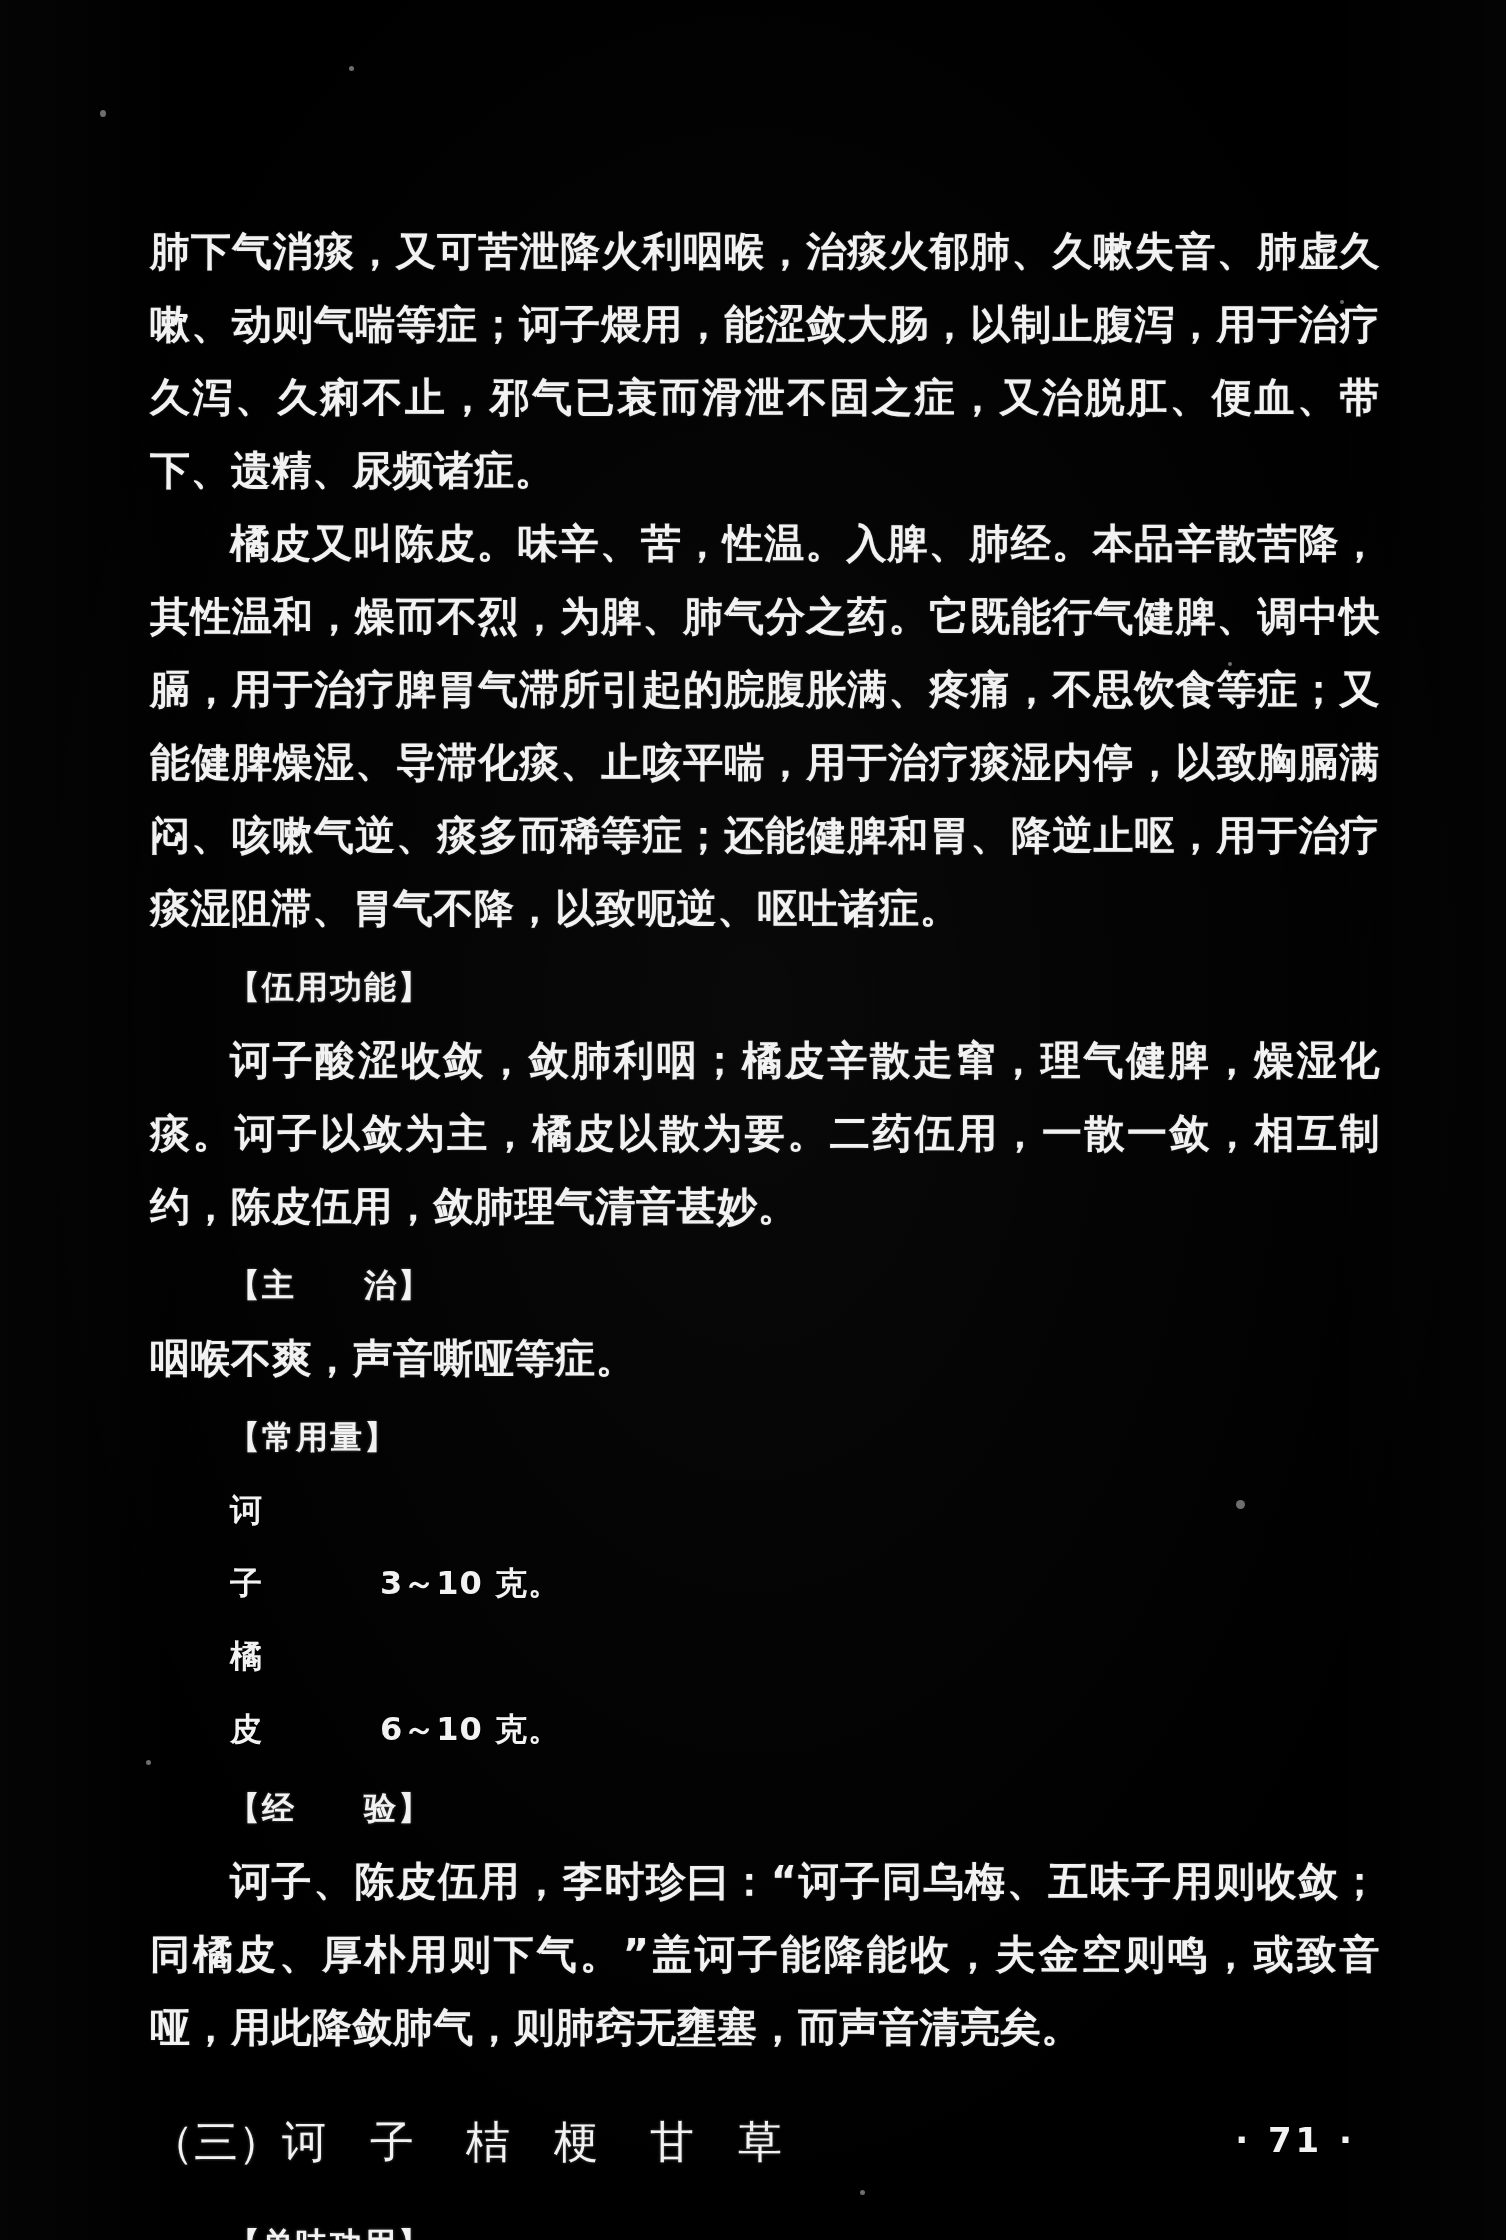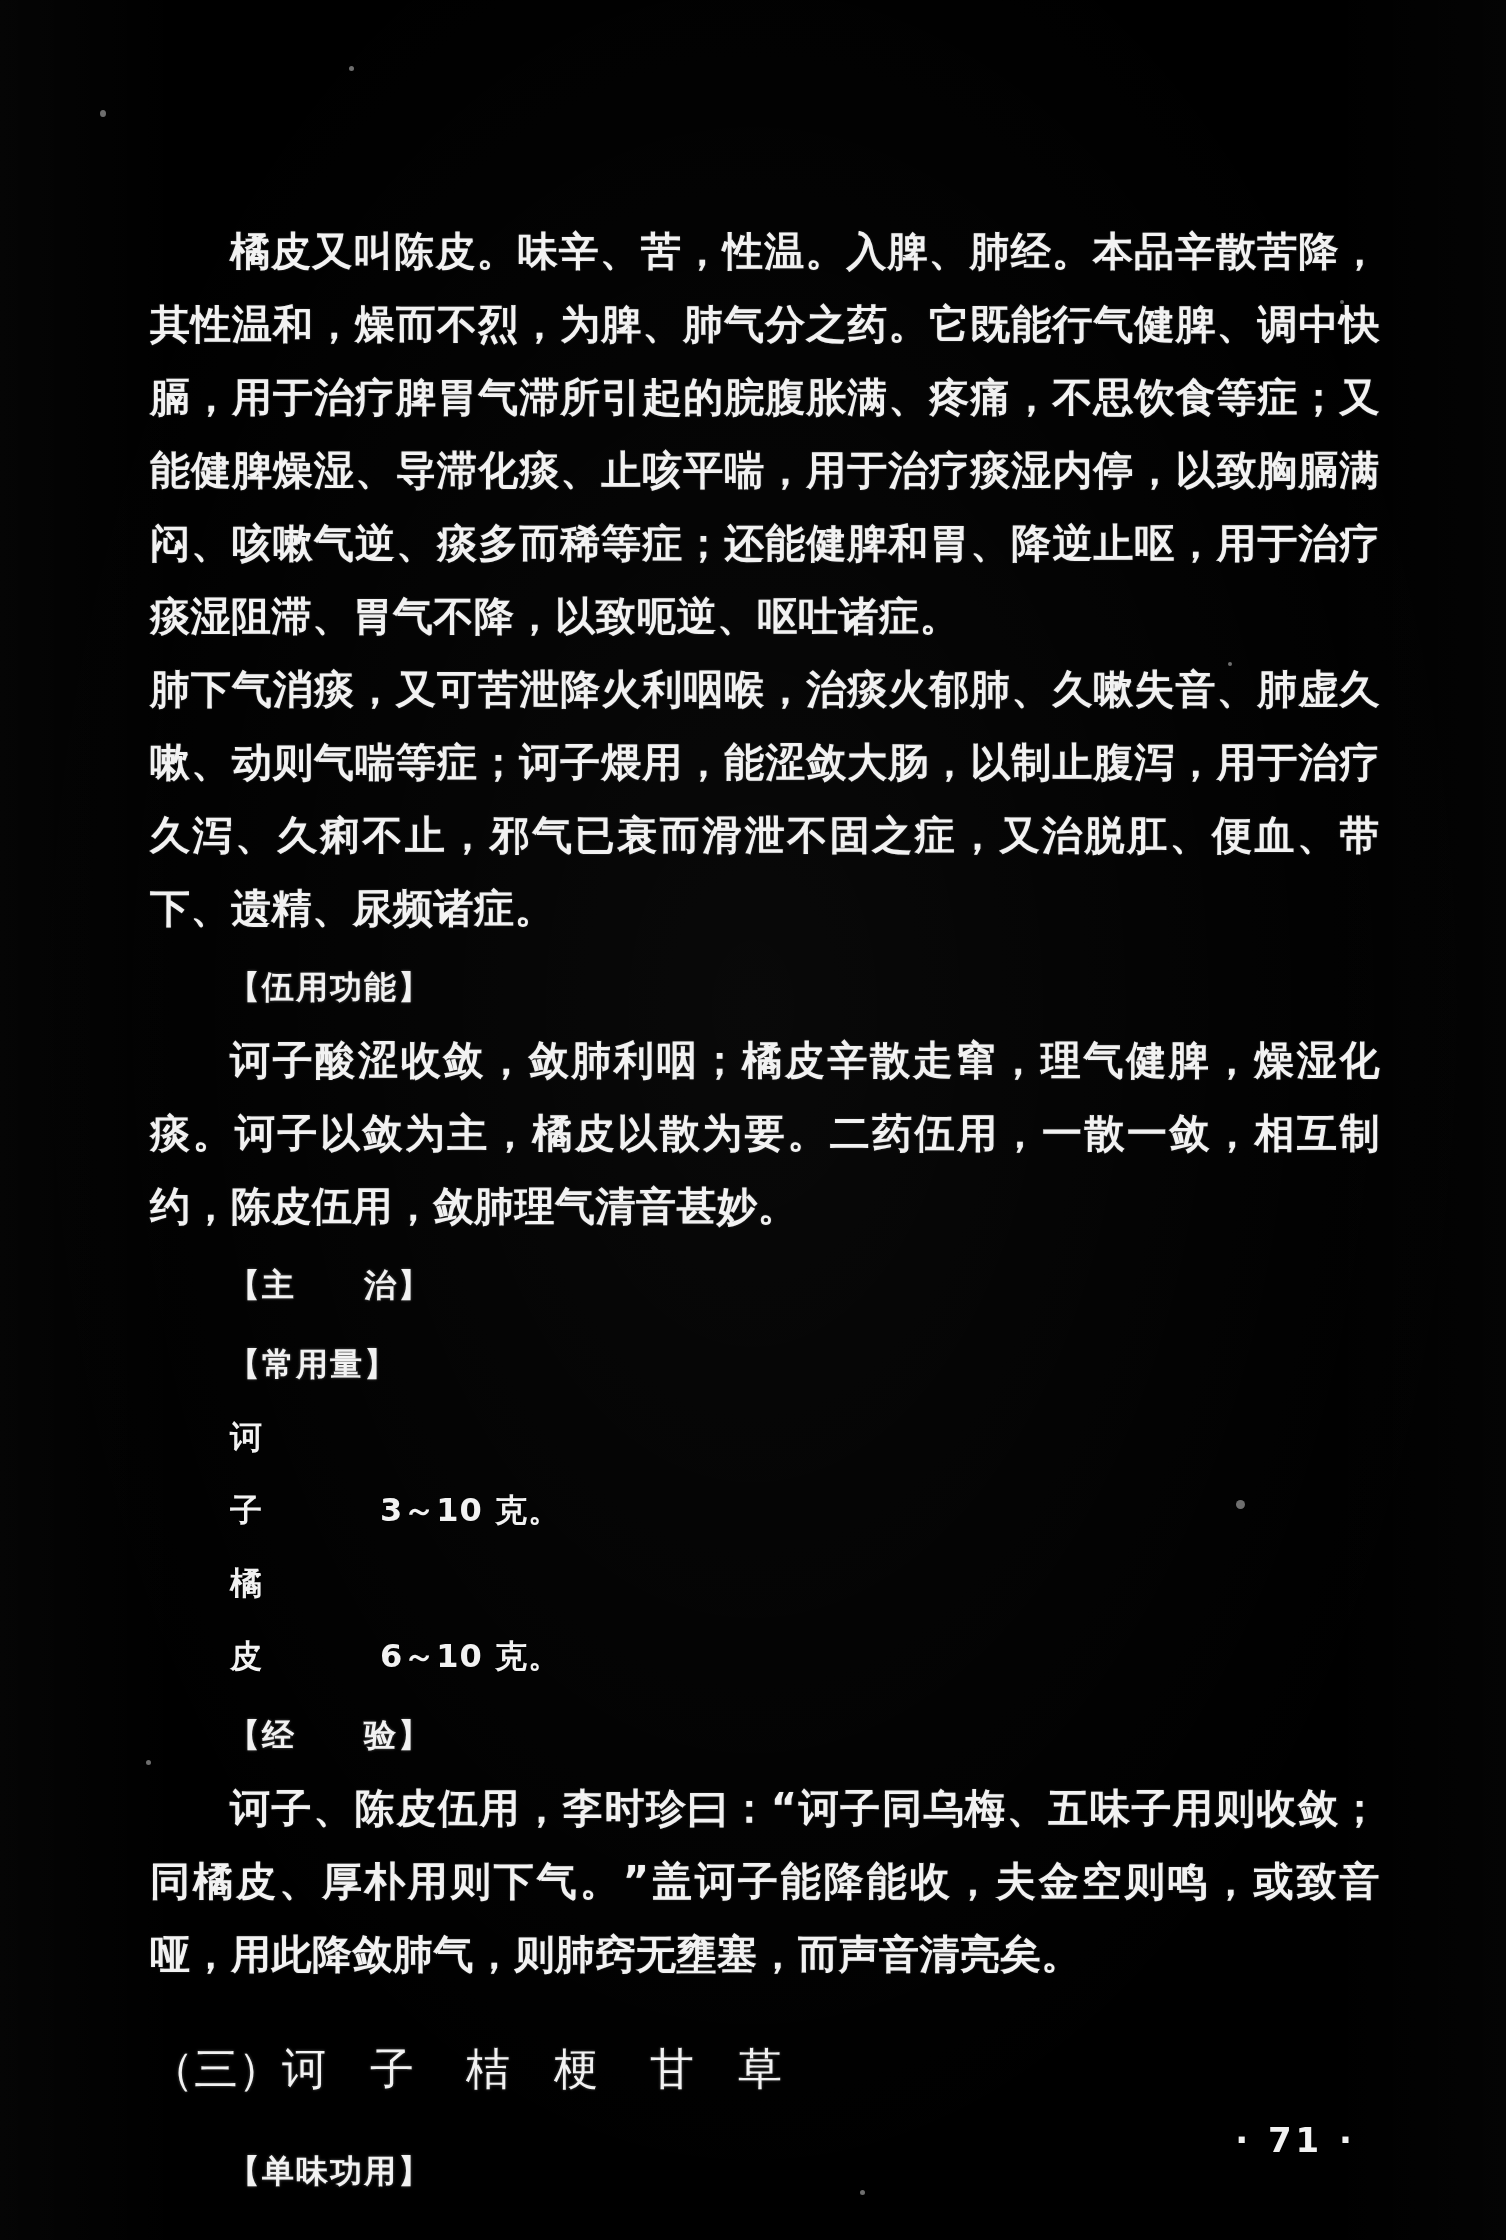--- a/index.html
+++ b/index.html
@@ -106,28 +106,29 @@
   <div class="speck" style="left:100px;top:110px;width:6px;height:7px;"></div>
   <div class="speck" style="left:349px;top:66px;width:5px;height:5px;"></div>
   <div class="speck" style="left:1228px;top:662px;width:4px;height:4px;"></div>
   <div class="speck" style="left:1236px;top:1500px;width:9px;height:9px;"></div>
   <div class="speck" style="left:860px;top:2190px;width:5px;height:5px;"></div>
   <div class="speck" style="left:146px;top:1760px;width:5px;height:5px;"></div>
   <div class="speck" style="left:1340px;top:300px;width:4px;height:4px;"></div>
 
   <div class="content">
 
+    <p class="body">肺下气消痰，又可苦泄降火利咽喉，治痰火郁肺、久嗽失音、肺虚久嗽、动则气喘等症；诃子煨用，能涩敛大肠，以制止腹泻，用于治疗久泻、久痢不止，邪气已衰而滑泄不固之症，又治脱肛、便血、带下、遗精、尿频诸症。</p>
+
     <p class="body indent">橘皮又叫陈皮。味辛、苦，性温。入脾、肺经。本品辛散苦降，其性温和，燥而不烈，为脾、肺气分之药。它既能行气健脾、调中快膈，用于治疗脾胃气滞所引起的脘腹胀满、疼痛，不思饮食等症；又能健脾燥湿、导滞化痰、止咳平喘，用于治疗痰湿内停，以致胸膈满闷、咳嗽气逆、痰多而稀等症；还能健脾和胃、降逆止呕，用于治疗痰湿阻滞、胃气不降，以致呃逆、呕吐诸症。</p>
-
-    <p class="body">肺下气消痰，又可苦泄降火利咽喉，治痰火郁肺、久嗽失音、肺虚久嗽、动则气喘等症；诃子煨用，能涩敛大肠，以制止腹泻，用于治疗久泻、久痢不止，邪气已衰而滑泄不固之症，又治脱肛、便血、带下、遗精、尿频诸症。</p>
 
     <h3 class="heading">【伍用功能】</h3>
     <p class="body indent">诃子酸涩收敛，敛肺利咽；橘皮辛散走窜，理气健脾，燥湿化痰。诃子以敛为主，橘皮以散为要。二药伍用，一散一敛，相互制约，陈皮伍用，敛肺理气清音甚妙。</p>
 
     <h3 class="heading">【主　　治】</h3>
+    <p class="body">咽喉不爽，声音嘶哑等症。</p>
 
     <h3 class="heading">【常用量】</h3>
     <p class="dose-line">
       <span class="nm">诃　子</span><span class="amt">3～10 克。</span>
     </p>
     <p class="dose-line">
       <span class="nm">橘　皮</span><span class="amt">6～10 克。</span>
     </p>
 
     <h3 class="heading">【经　　验】</h3>

